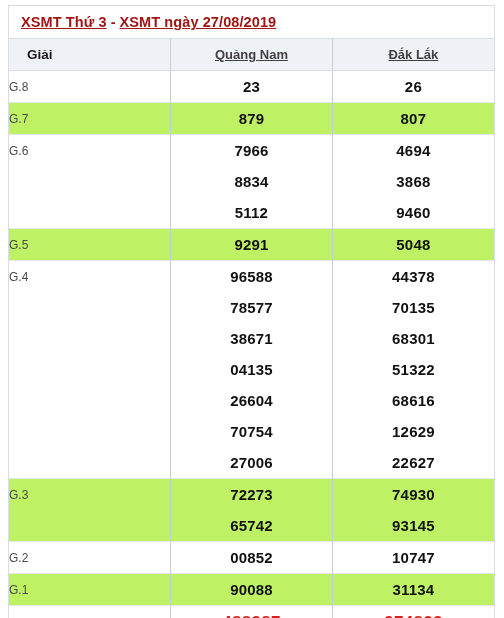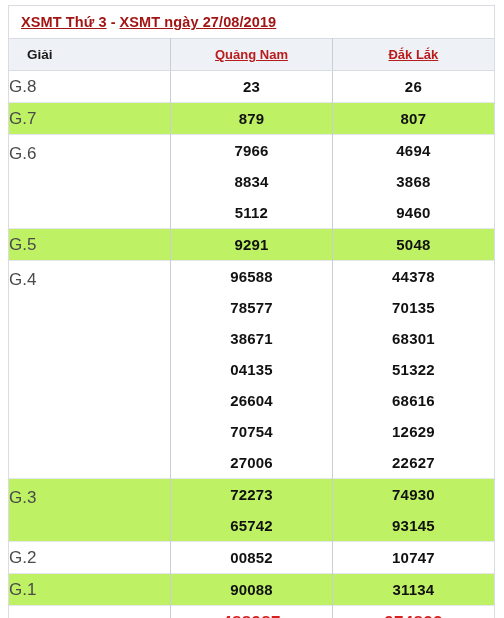--- a/index.html
+++ b/index.html
@@ -83,36 +83,36 @@
     text-align: center;
     font-size: 13px;
     font-weight: bold;
     color: #17458f;
   }
   tr.head-row td.c-prov.divider {
     border-right: 1px solid #c9ced6;
   }
   .prov-link {
     text-decoration: underline;
-    color: #b91c1c;
+    color: #404040;
     cursor: pointer;
   }
 
   
   tr.data-row td {
     height: 31px;
     padding: 0;
     vertical-align: middle;
     border-bottom: none;
   }
   td.c-prize {
     width: 66px;
     text-align: left;
     padding-left: 12px;
-    font-size: 17px;
+    font-size: 12px;
     color: #4a4a4a;
     border-right: 1px solid #c9ced6;
     vertical-align: middle;
   }
   td.c-num {
     width: 210px;
     text-align: center;
     font-size: 15px;
     font-weight: bold;
     color: #111111;

